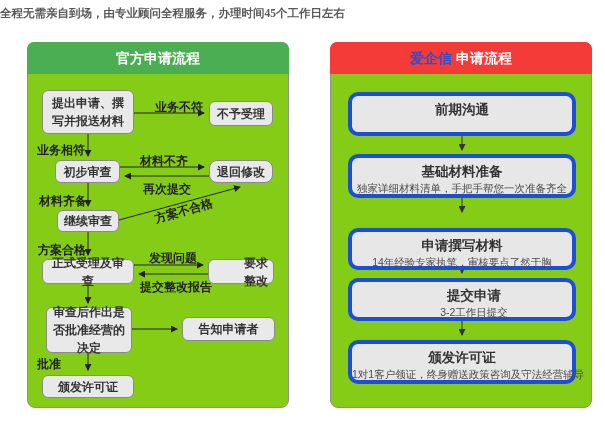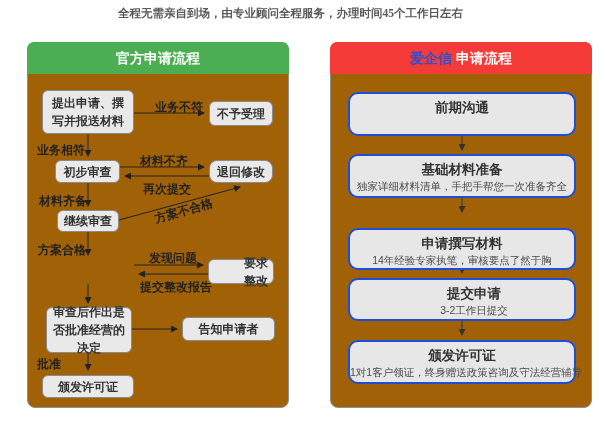--- a/index.html
+++ b/index.html
@@ -1,37 +1,37 @@
 <!DOCTYPE html>
 <html><head>
 <meta charset="utf-8">
 <style>
   html,body{margin:0;padding:0;background:#fff;}
   body{width:605px;height:424px;position:relative;font-family:"Liberation Sans",sans-serif;overflow:hidden;}
-  .caption{position:absolute;left:0;top:6px;width:557px;text-align:center;
-    font-family:"Liberation Serif",serif;font-weight:bold;font-size:11.5px;color:#595959;margin-left:12px;}
+  .caption{position:absolute;left:0;top:6px;width:557px;text-align:left;
+    font-family:"Liberation Serif",serif;font-weight:bold;font-size:11.5px;color:#595959;}
   .panel{position:absolute;top:42px;width:262px;height:366px;border:1px solid #8f8f8f;
-    border-radius:8px;background:#a16207;box-sizing:border-box;}
+    border-radius:8px;background:#84cc16;box-sizing:border-box;}
   .panel-left{left:27px;}
   .panel-right{left:330px;}
   .panel-header{position:absolute;left:-1px;top:-1px;width:262px;height:32px;line-height:32px;
     text-align:center;color:#fff;font-size:14px;font-weight:bold;border-radius:7px 7px 0 0;}
   .hdr-green{background:#4cae52;}
   .hdr-red{background:#f43b38;}
   .brand{color:#2b50d0;font-weight:bold;margin-top:32px;}
   
   .node{position:absolute;box-sizing:border-box;background:#e9e9e9;border:1px solid #8a8a8a;
     border-radius:6px;color:#333;font-weight:bold;font-size:12px;text-align:center;
     display:flex;align-items:center;justify-content:center;line-height:18px;padding:2px 4px;}
   .lbl{position:absolute;font-size:12px;font-weight:bold;color:#222;white-space:nowrap;}
   .lbl-rot{transform:rotate(-16deg);transform-origin:left center;}
   svg.wires{position:absolute;left:0;top:0;pointer-events:none;}
   
   .step{position:absolute;left:17px;width:228px;box-sizing:border-box;background:#e7e7e7;
-    border:2px solid #1d4ed8;border-radius:10px;text-align:center;padding-top:4px;}
+    border:4px solid #1d4ed8;border-radius:10px;text-align:center;padding-top:4px;}
   .step-title{font-size:13.5px;font-weight:bold;color:#333;line-height:19px;}
   .step-desc{font-size:10.5px;color:#4a4a4a;line-height:15px;white-space:nowrap;}
 </style>
 </head>
 <body>
 
 <div class="caption">全程无需亲自到场，由专业顾问全程服务，办理时间45个工作日左右</div>
 
 <div class="panel panel-left">
   <div class="panel-header hdr-green">官方申请流程</div>
@@ -56,20 +56,21 @@
       <line x1="103" y1="286" x2="149" y2="286" marker-end="url(#ah1)"></line>
       <line x1="60" y1="310" x2="60" y2="327" marker-end="url(#ah1)"></line>
     </g>
   </svg>
 
   <div class="node" style="left:14px;top:47px;width:92px;height:44px;">提出申请、撰写并报送材料</div>
   <div class="node" style="left:181px;top:58px;width:64px;height:25px;">不予受理</div>
   <div class="node" style="left:27px;top:117px;width:65px;height:23px;">初步审查</div>
   <div class="node" style="left:181px;top:117px;width:64px;height:23px;border-radius:8px;">退回修改</div>
   <div class="node" style="left:29px;top:167px;width:62px;height:22px;">继续审查</div>
+  <div class="node" style="left:14px;top:216px;width:92px;height:25px;">正式受理及审查</div>
   <div class="node" style="left:180px;top:216px;width:66px;height:25px;padding-left:34px;">要求整改</div>
   <div class="node" style="left:18px;top:264px;width:86px;height:46px;">审查后作出是否批准经营的决定</div>
   <div class="node" style="left:154px;top:274px;width:93px;height:24px;">告知申请者</div>
   <div class="node" style="left:14px;top:332px;width:92px;height:23px;">颁发许可证</div>
 
   <div class="lbl" style="left:127px;top:56px;">业务不符</div>
   <div class="lbl" style="left:9px;top:99px;">业务相符</div>
   <div class="lbl" style="left:112px;top:110px;">材料不齐</div>
   <div class="lbl" style="left:115px;top:138px;">再次提交</div>
   <div class="lbl" style="left:11px;top:150px;">材料齐备</div>

